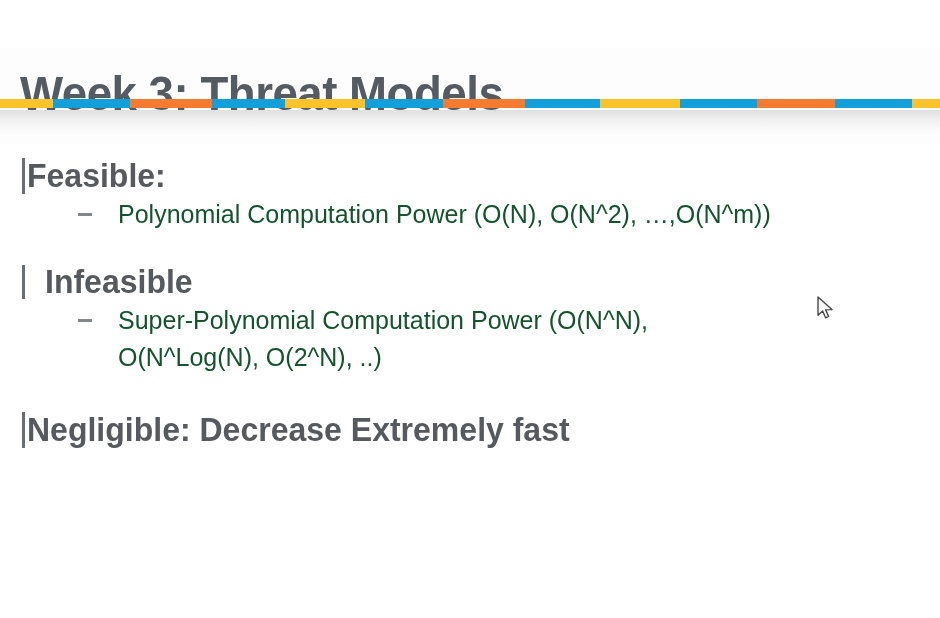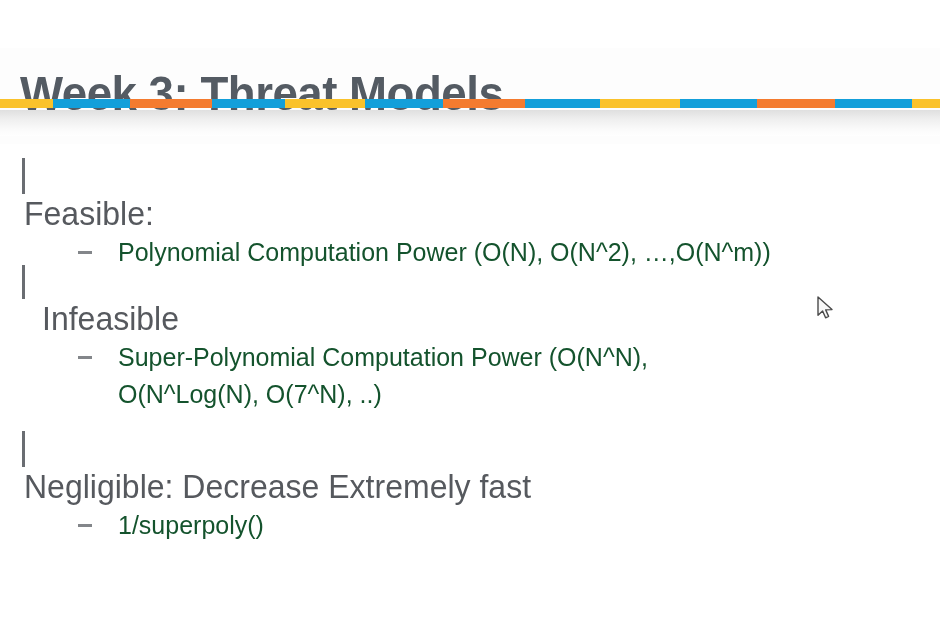--- a/index.html
+++ b/index.html
@@ -92,24 +92,23 @@
     width: 940px;
   }
 
   .lvl1 {
     position: relative;
     display: flex;
     align-items: flex-start;
     padding-left: 22px;
     color: #56595e;
     font-size: 33px;
-    font-weight: normal;
+    font-weight: bold;
     line-height: 40px;
     white-space: nowrap;
-    flex-direction: column;
   }
   .lvl1 .vbar {
     display: inline-block;
     width: 3px;
     height: 36px;
     background: #6a6d72;
     margin-top: 2px;
     flex: 0 0 auto;
   }
   .lvl1 .lvl1-text {
@@ -201,31 +200,27 @@
         </div>
       </div>
       <div class="block" style="top: 126px;">
         <div class="lvl1 gap-bar">
           <span class="vbar"></span>
           <span class="lvl1-text">Infeasible</span>
         </div>
         <div class="lvl2">
           <span class="dash"></span>
           <span class="lvl2-text">Super-Polynomial Computation Power (O(N^N),
-O(N^Log(N), O(7^N), ..)</span>
-        </div>
-      </div>
-      <div class="block" style="top: 293px;">
+O(N^Log(N), O(2^N), ..)</span>
+        </div>
+      </div>
+      <div class="block" style="top: 274px;">
         <div class="lvl1">
           <span class="vbar"></span>
           <span class="lvl1-text">Negligible: Decrease Extremely fast</span>
-        </div>
-        <div class="lvl2">
-          <span class="dash"></span>
-          <span class="lvl2-text">1/superpoly()</span>
         </div>
       </div>
     </div>
 
   <div class="cursor" style="left: 816px; top: 296px;">
     <svg width="22" height="26" viewBox="0 0 22 26">
       <path d="M2,1 L2,19.2 L6.6,15 L9.6,21.8 L12.6,20.4 L9.7,13.9 L16,13.6 Z" fill="#f7f7f7" stroke="#4a4a4a" stroke-width="1.4" stroke-linejoin="round"></path>
     </svg>
   </div>
 

